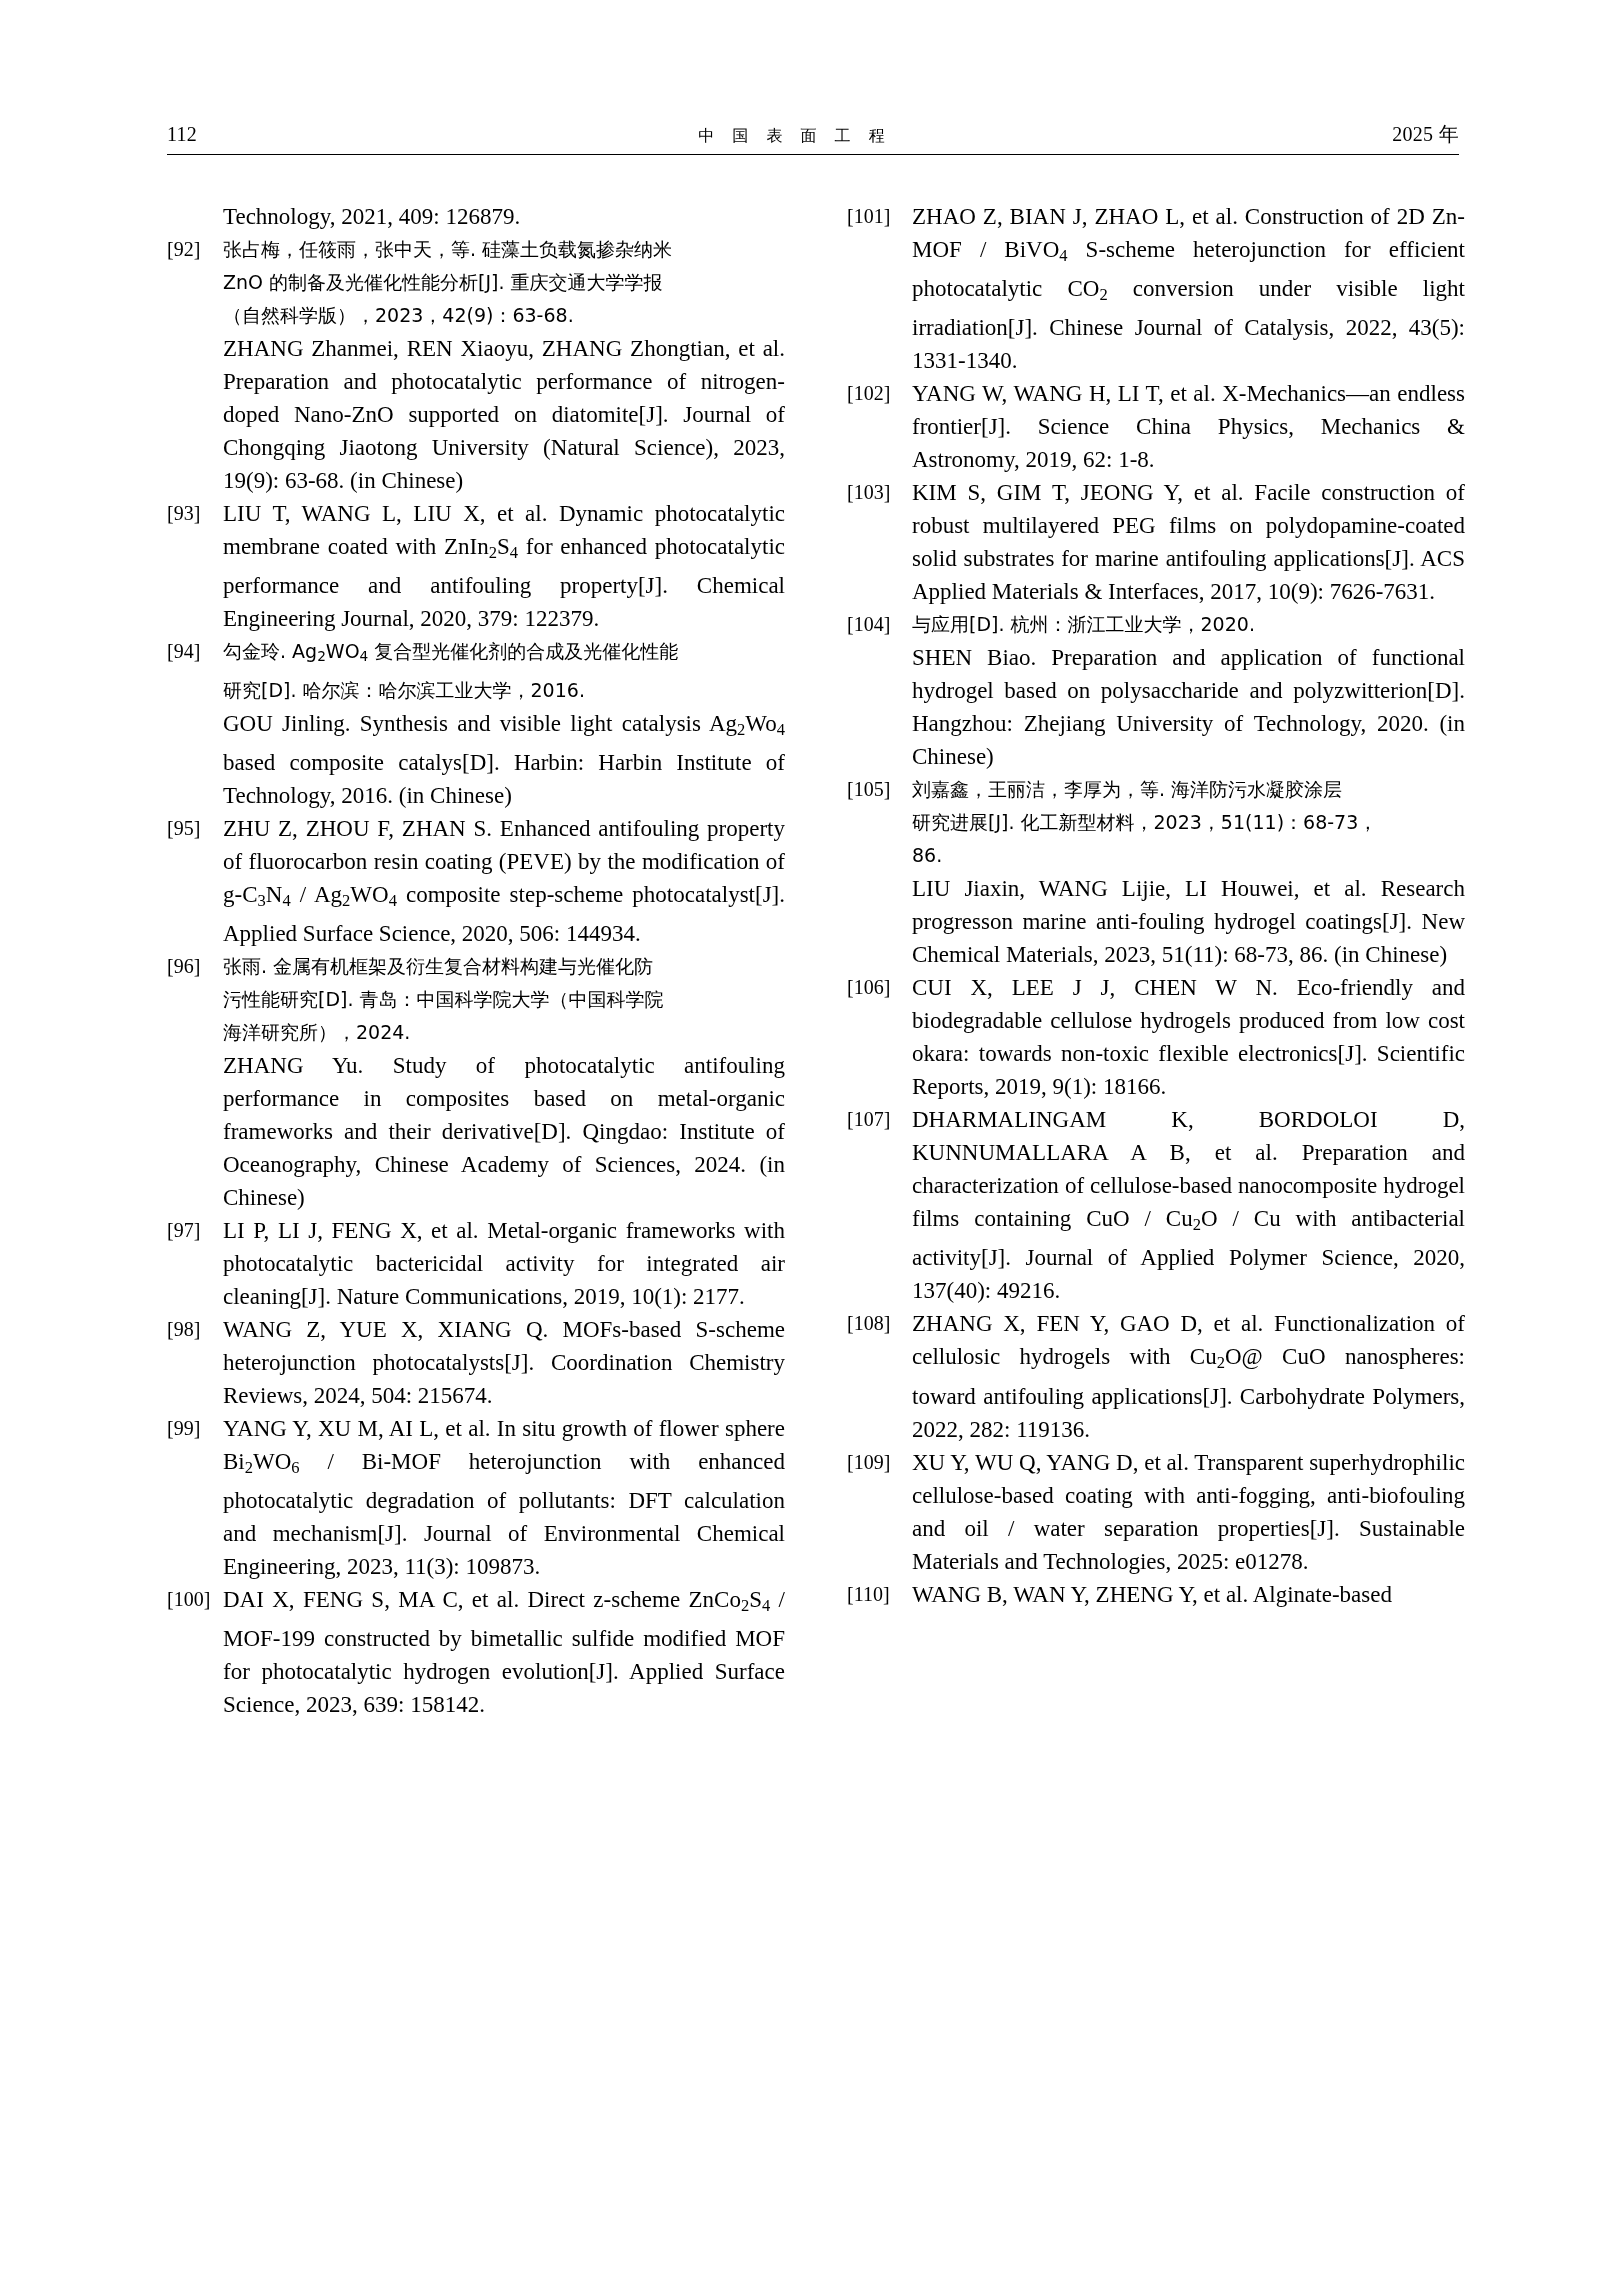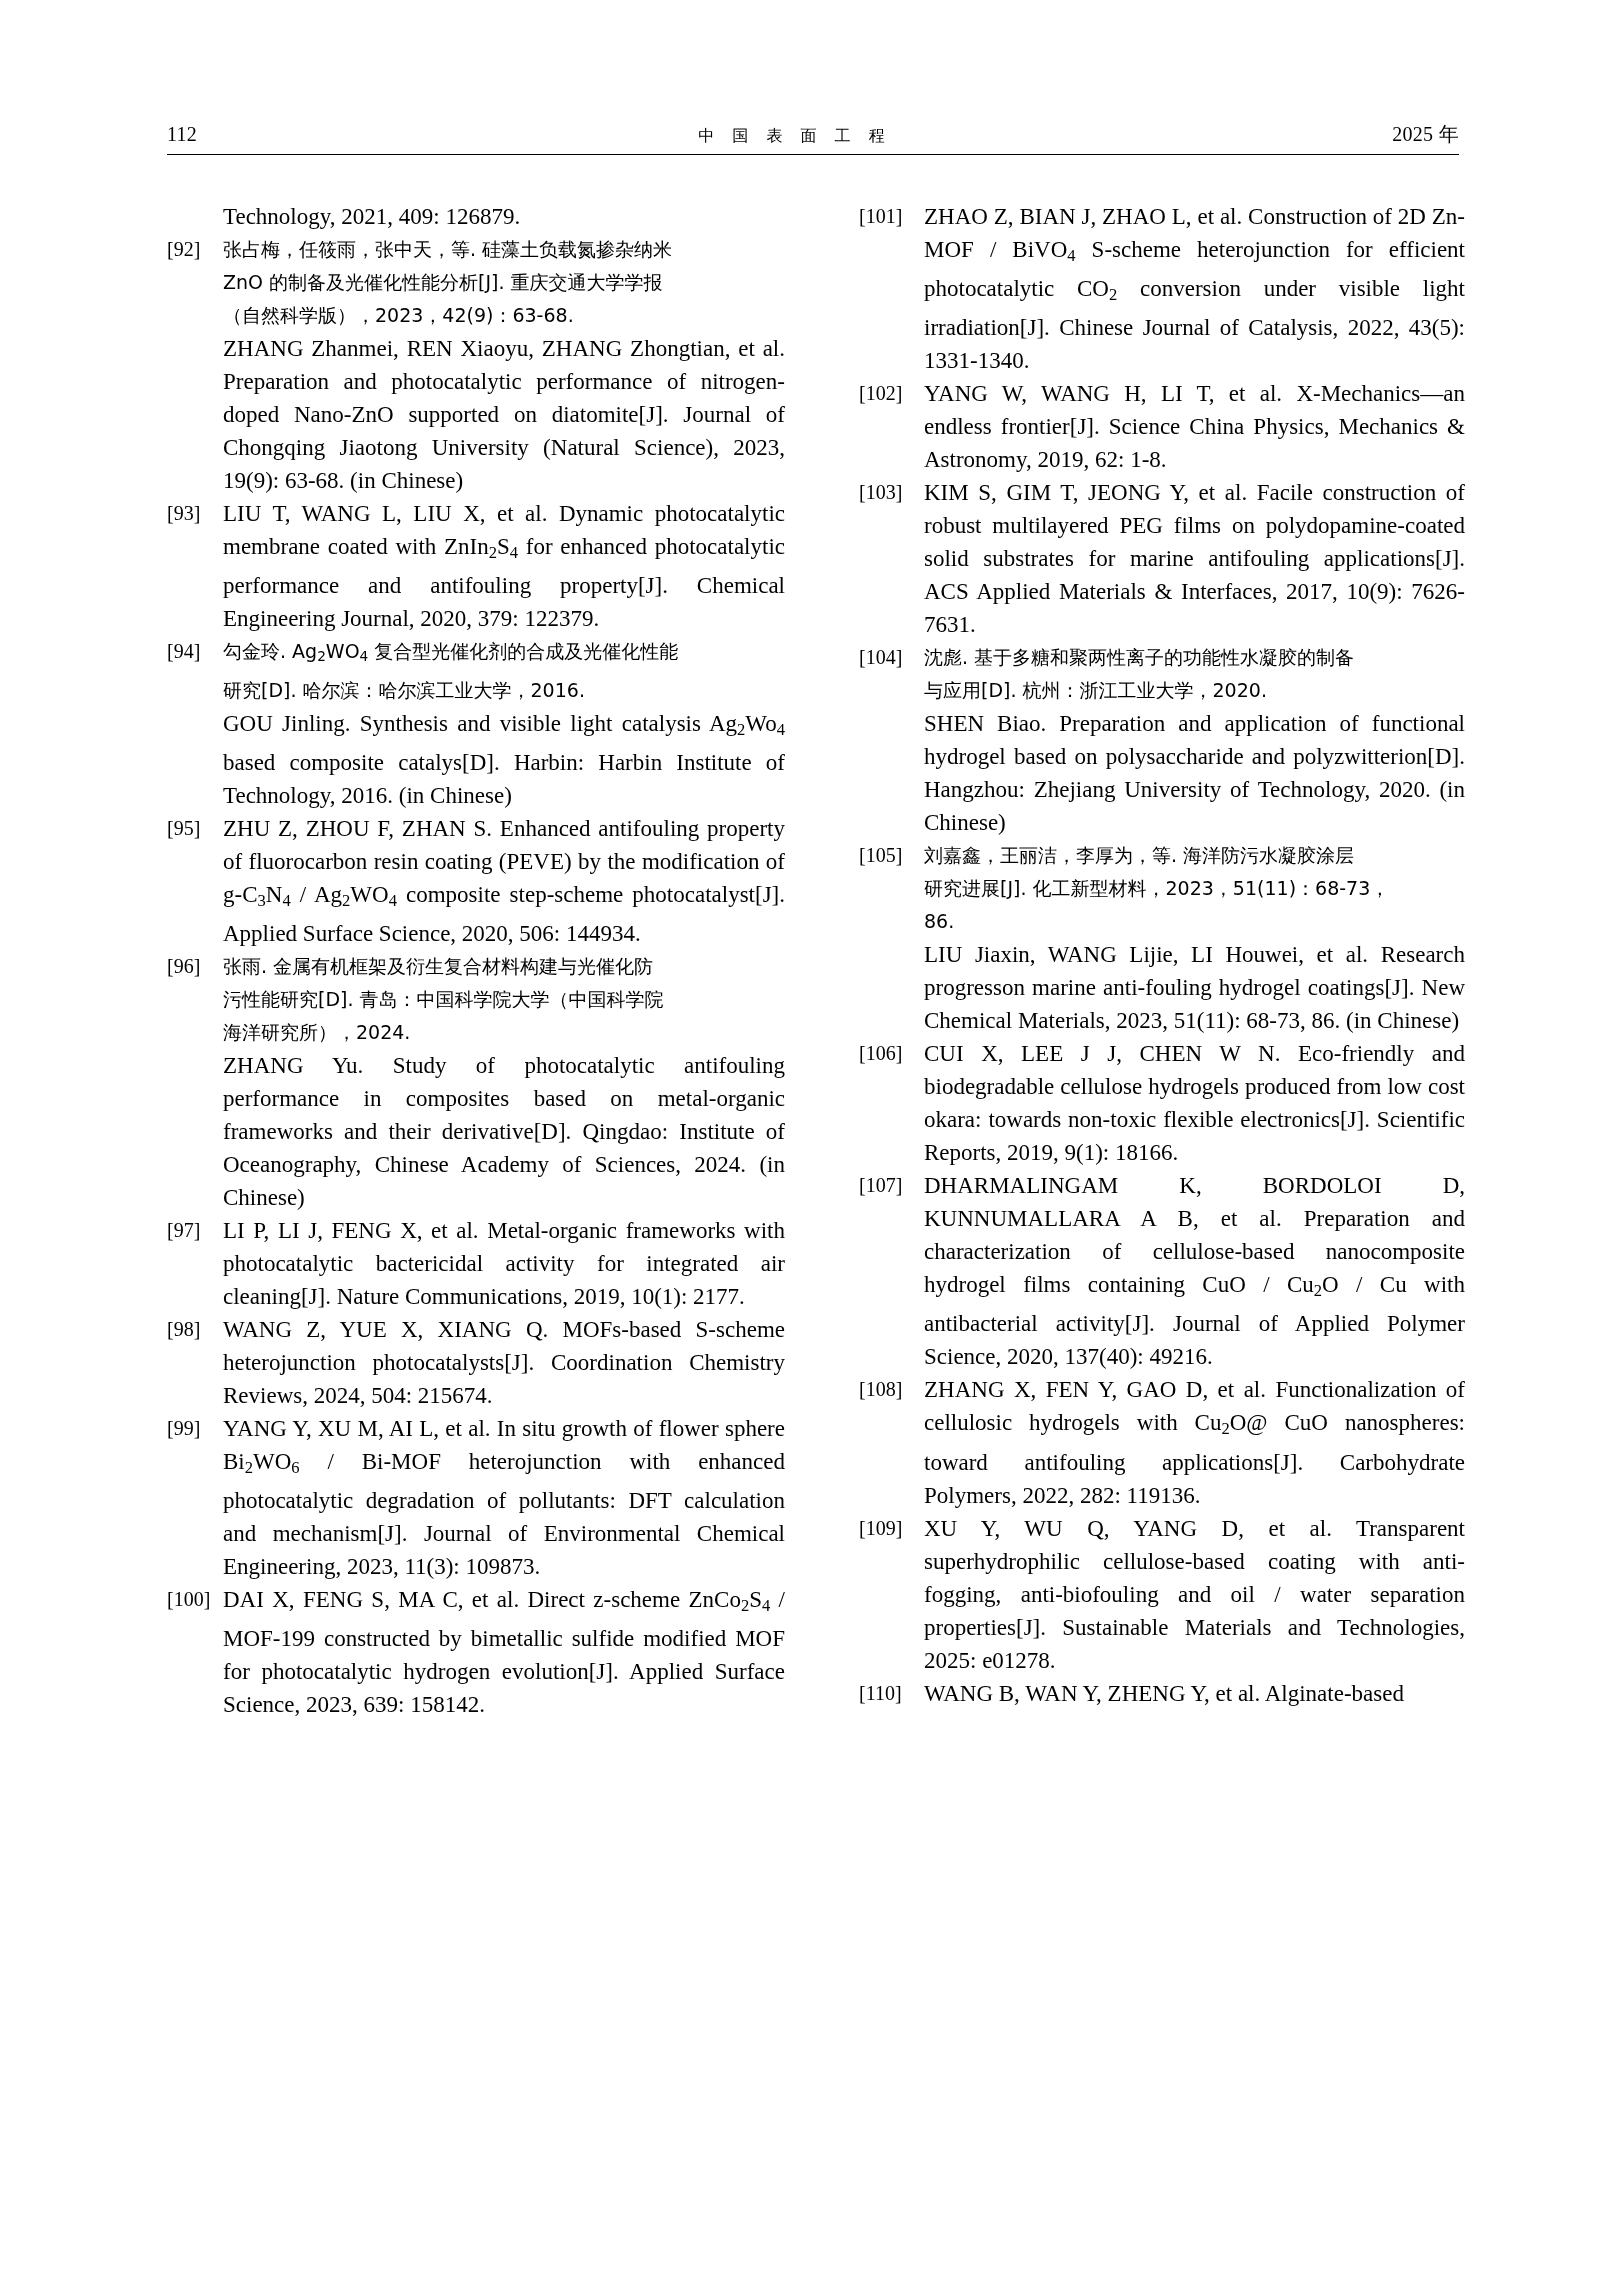--- a/index.html
+++ b/index.html
@@ -79,21 +79,20 @@
     width: 56px;
     flex: 0 0 56px;
     font-size: 20px;
     line-height: 33px;
     font-family: "Liberation Serif", serif;
     white-space: nowrap;
   }
   .ref-num.wide {
     width: 65px;
     flex: 0 0 65px;
-    margin-left: 12px;
   }
   .ref-body {
     flex: 1 1 auto;
   }
   .para {
     font-size: 23px;
     line-height: 33px;
     text-align: justify;
     text-justify: inter-word;
     text-align-last: left;
@@ -223,21 +222,20 @@
         </div>
         <div class="ref">
           <div class="ref-num wide">[103]</div>
           <div class="ref-body">
             <p class="para">KIM S, GIM T, JEONG Y, et al. Facile construction of robust multilayered PEG films on polydopamine-coated solid substrates for marine antifouling applications[J]. ACS Applied Materials &amp; Interfaces, 2017, 10(9): 7626-7631.</p>
           </div>
         </div>
         <div class="ref">
           <div class="ref-num wide">[104]</div>
           <div class="ref-body">
-            <p class="para cn">沈彪. 基于多糖和聚两性离子的功能性水凝胶的制备</p>
             <p class="para cn">与应用[D]. 杭州：浙江工业大学，2020.</p>
           </div>
         </div>
         <div class="ref">
           <div class="ref-num wide"></div>
           <div class="ref-body">
             <p class="para">SHEN Biao. Preparation and application of functional hydrogel based on polysaccharide and polyzwitterion[D]. Hangzhou: Zhejiang University of Technology, 2020. (in Chinese)</p>
           </div>
         </div>
         <div class="ref">

